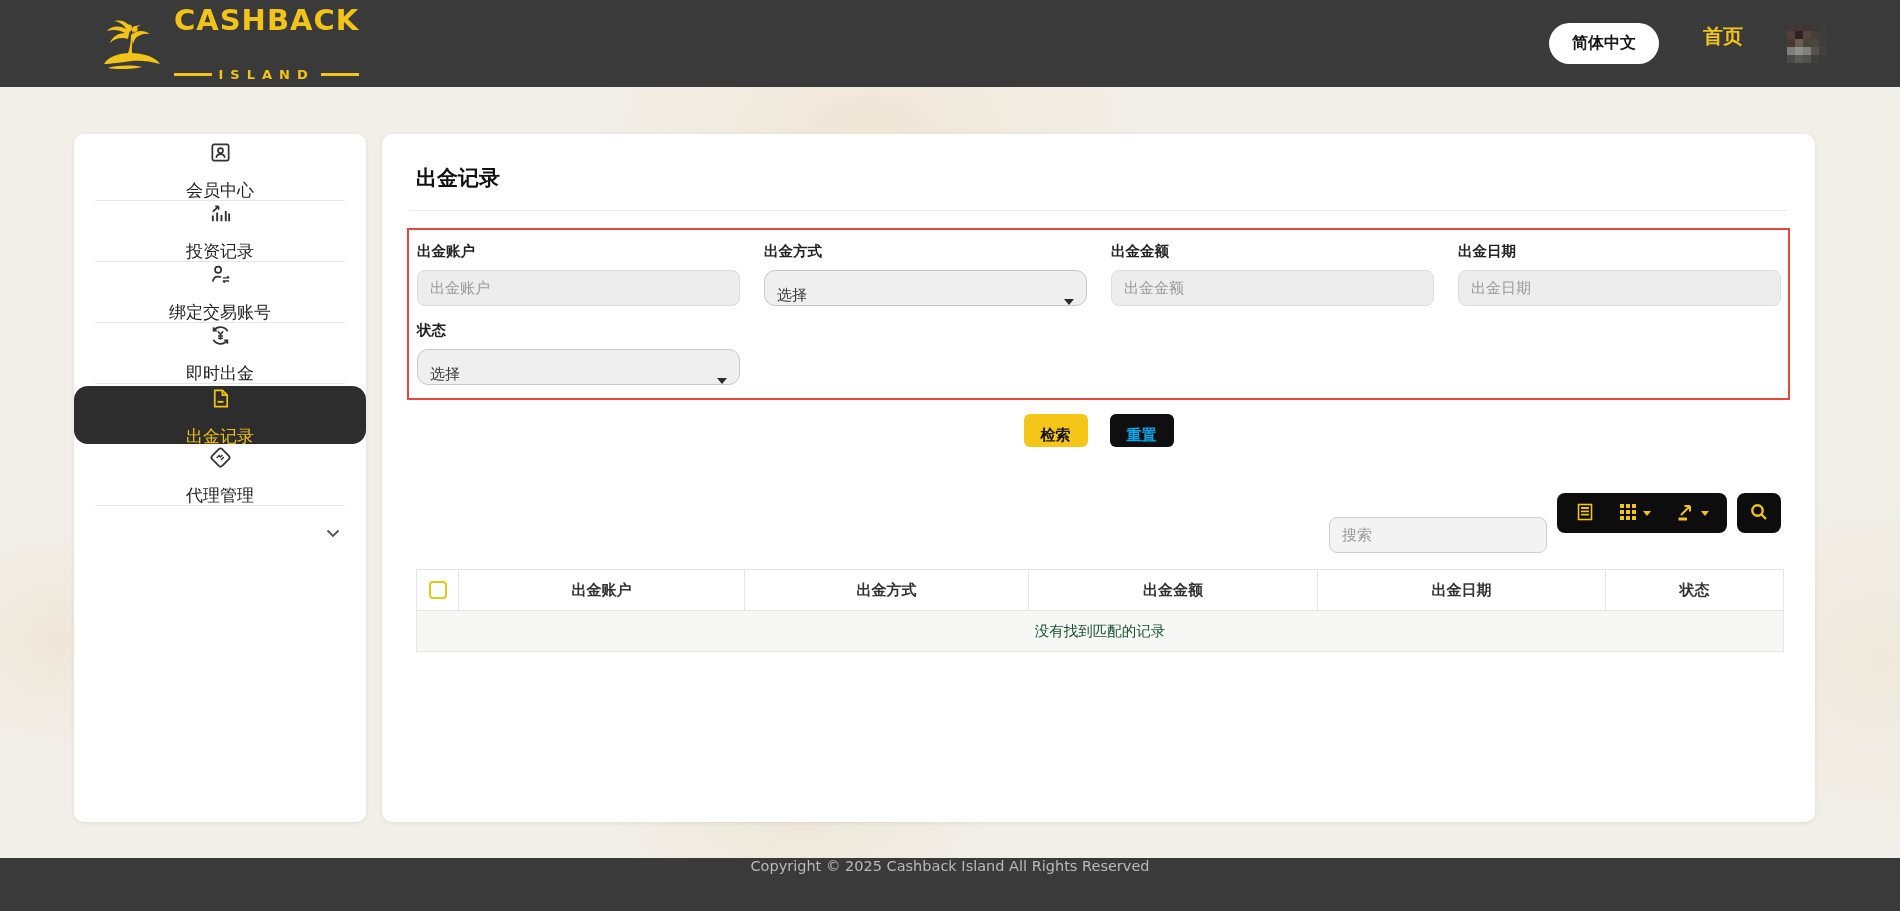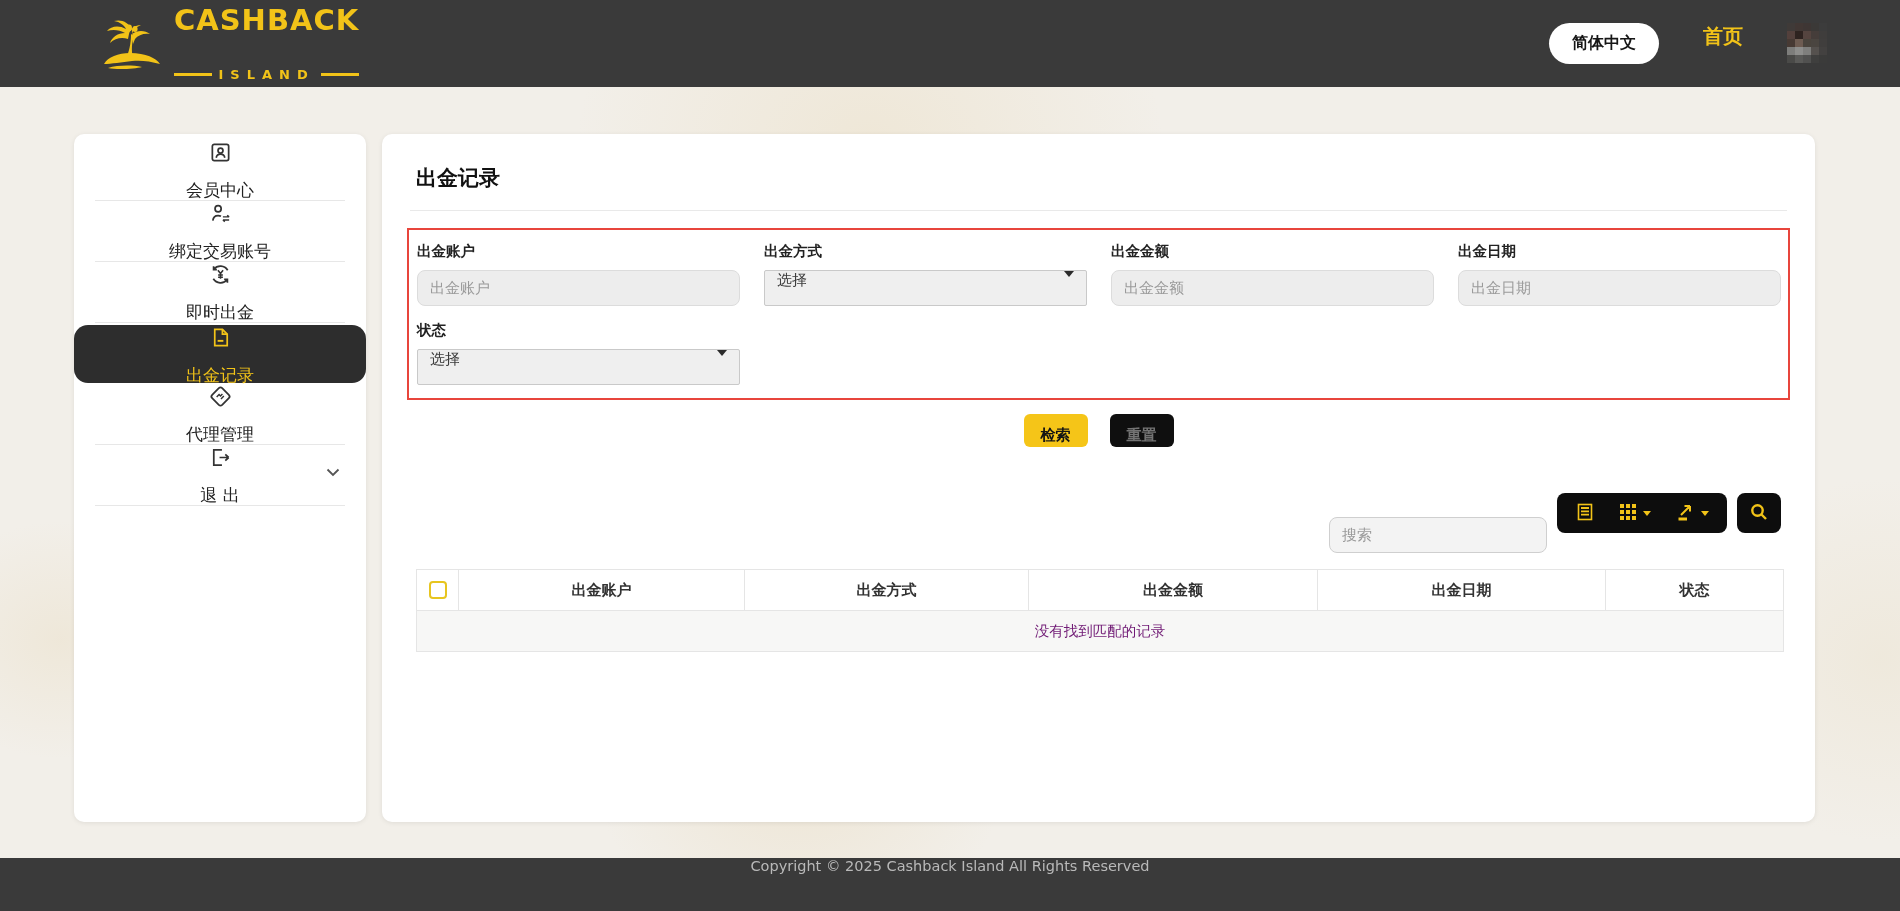--- a/index.html
+++ b/index.html
@@ -61,30 +61,30 @@
 
   .filter-panel { margin:17px 25px 0 25px; border:2px solid #e8453c; background:#fff;
     padding:12px 8px 13px 8px; }
   .filter-grid { display:grid; grid-template-columns:repeat(4, 323px); column-gap:24px;
     row-gap:15px; }
   .field-label { font-size:14.5px; font-weight:700; color:#222; margin-bottom:9px; }
   .f-input { width:100%; height:36px; background:#ededed; border:1px solid #dcdcdc;
     border-radius:8px; padding:0 12px; font-size:15px; color:#333; font-family:inherit; }
   .f-input::placeholder { color:#9a9a9a; }
   .f-select { width:100%; height:36px; background:#efefef; border:1px solid #c9c9c9;
-    border-radius:2px; padding:0 12px; font-size:15px; color:#3c3c3c;
-    display:flex; align-items:flex-start; justify-content:space-between; cursor:pointer; }
+    border-radius:11px; padding:0 12px; font-size:15px; color:#3c3c3c;
+    display:flex; align-items:flex-end; justify-content:space-between; cursor:pointer; }
   .f-select .caret { width:0; height:0; border-left:5px solid transparent;
     border-right:5px solid transparent; border-top:6px solid #2b2b2b; }
 
   .action-row { display:flex; justify-content:center; gap:22px; margin-top:14px; }
   .btn { border:none; border-radius:6px; height:33px; padding:12px 17px; font-size:15px;
     font-weight:700; cursor:pointer; font-family:inherit; }
   .btn-search { background:#f5c518; color:#141414; }
-  .btn-reset { background:#0f0f0f; color:#737373; }
+  .btn-reset { background:#0f0f0f; color:#0ea5e9; }
 
   .table-toolbar { display:flex; justify-content:flex-end; align-items:center;
     gap:10px; margin:26px 34px 0 34px; }
   .table-search { width:218px; height:36px; background:#f3f3f3; border:1px solid #cfcfcf;
     border-radius:8px; padding:0 12px; font-size:15px; color:#333; font-family:inherit;margin-top:44px; }
   .table-search::placeholder { color:#9a9a9a; }
   .tool-group { background:#0d0d0d; border-radius:8px; height:40px; display:flex;
     align-items:center; padding:0 6px; }
   .tool-btn { background:transparent; border:none; height:40px; padding:0 12px;
     display:flex; align-items:center; gap:6px; cursor:pointer; }
@@ -92,21 +92,21 @@
     height:40px; display:flex; align-items:center; justify-content:center; cursor:pointer; }
   .caret-sm { width:0; height:0; border-left:4px solid transparent;
     border-right:4px solid transparent; border-top:5px solid #f2c318; }
 
   table.records { border-collapse:collapse; margin:16px 32px 0 34px; width:1367px;
     table-layout:fixed; }
   .records th, .records td { border:1px solid #e5e5e5; }
   .records th { height:41px; font-size:15px; font-weight:700; color:#333;
     text-align:center; background:#fff; }
   .records .empty-row td { height:41px; background:#f7f7f6; text-align:center;
-    font-size:14.5px; color:#701a75; font-weight:400; }
+    font-size:14.5px; color:#14532d; font-weight:400; }
   .cb { width:18px; height:18px; border:2px solid #e7c520; border-radius:4px;
     background:#fff; display:inline-block; vertical-align:middle; cursor:pointer; }
 
   
   .footer { position:absolute; left:0; bottom:0; width:1900px; height:53px;
     background:#3a3a3a; display:flex; align-items:flex-start; justify-content:center; }
   .footer-text { color:#b9b9b9; font-size:14.5px; }
 </style>
 </head>
 <body>
@@ -169,20 +169,29 @@
     <span class="sicon">
       <svg width="23" height="23" viewBox="0 0 24 24" fill="none" stroke-width="1.8">
         <rect x="3.5" y="3.5" width="17" height="17" rx="2"></rect>
         <circle cx="12" cy="10" r="2.6"></circle>
         <path d="M7.5 17.5 C8 14.8 10 13.8 12 13.8 C14 13.8 16 14.8 16.5 17.5"></path>
       </svg>
     </span>
     <span>会员中心</span>
   </div>
 
+  <div class="side-item">
+    <span class="sicon">
+      <svg width="23" height="23" viewBox="0 0 24 24" fill="none" stroke-width="1.8">
+        <path d="M4 10 L10 4.5 M10 4.5 L6.5 4.5 M10 4.5 L10 8"></path>
+        <path d="M4 14 V20 M8.5 11 V20 M13 13.5 V20 M17.5 9.5 V20 M21 12 V20" stroke-width="2"></path>
+      </svg>
+    </span>
+    <span>投资记录</span>
+  </div>
 
   <div class="side-item">
     <span class="sicon">
       <svg width="23" height="23" viewBox="0 0 24 24" fill="none" stroke-width="1.8">
         <circle cx="9.5" cy="7" r="3.2"></circle>
         <path d="M4 19.5 C4.4 15.8 6.8 14.2 9.5 14.2 C10.6 14.2 11.6 14.4 12.5 14.9"></path>
         <path d="M14.5 15.5 H21 M21 15.5 L19 13.8 M21 18.8 H14.5 M14.5 18.8 L16.5 20.5" stroke-width="1.5"></path>
       </svg>
     </span>
     <span>绑定交易账号</span>
@@ -218,29 +227,20 @@
       </svg>
     </span>
     <span>代理管理</span>
     <span class="side-chevron">
       <svg width="14" height="9" viewBox="0 0 14 9" fill="none">
           <path d="M1.5 1.5 L7 7 L12.5 1.5" stroke="#555" stroke-width="1.8"></path>
         </svg>
     </span>
   </div>
 
-  <div class="side-item">
-    <span class="sicon">
-      <svg width="23" height="23" viewBox="0 0 24 24" fill="none" stroke-width="1.8">
-        <path d="M13.5 4 H5 V20 H13.5"></path>
-        <path d="M11 12 H20.5 M20.5 12 L17 8.8 M20.5 12 L17 15.2"></path>
-      </svg>
-    </span>
-    <span>退 出</span>
-  </div>
 </nav>
 
 <main class="card main">
   <h1 class="page-title">出金记录</h1>
   <div class="title-divider"></div>
 
   <section class="filter-panel">
     <div class="filter-grid">
       <div>
         <div class="field-label">出金账户</div>

